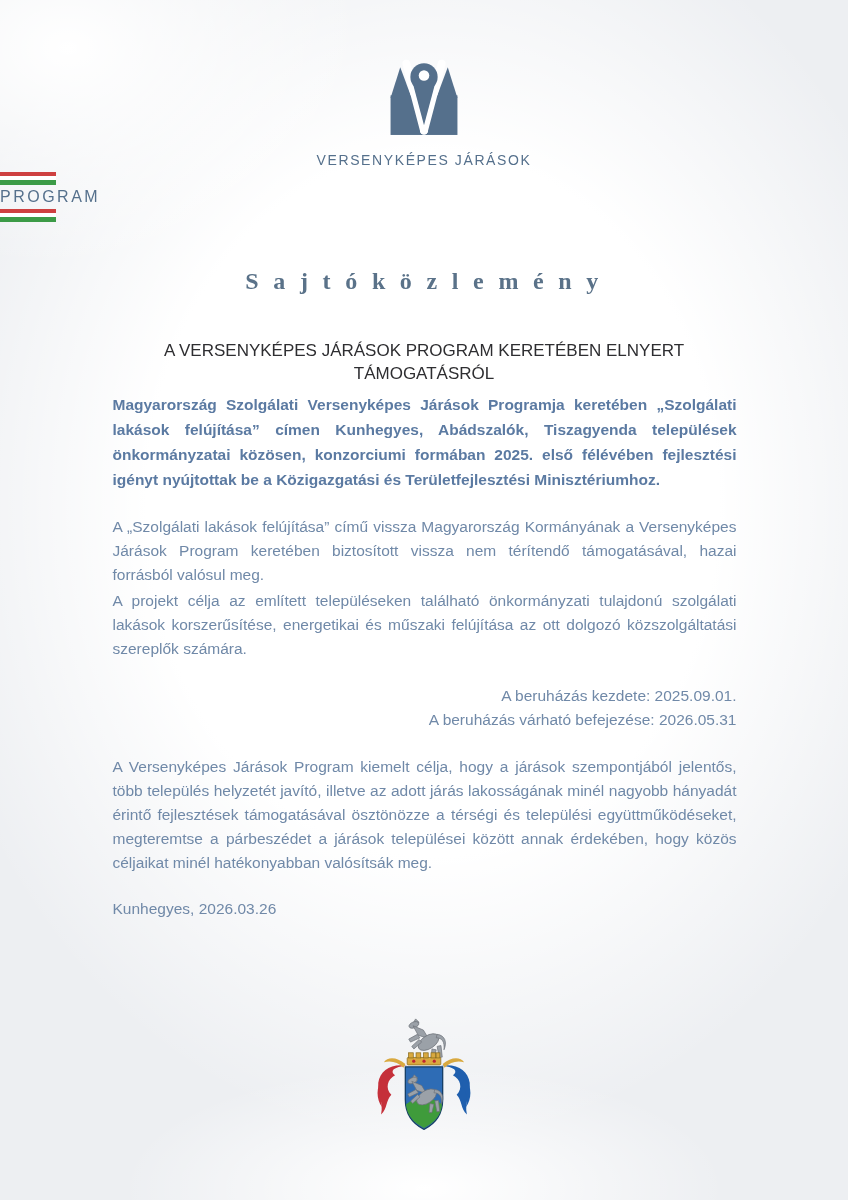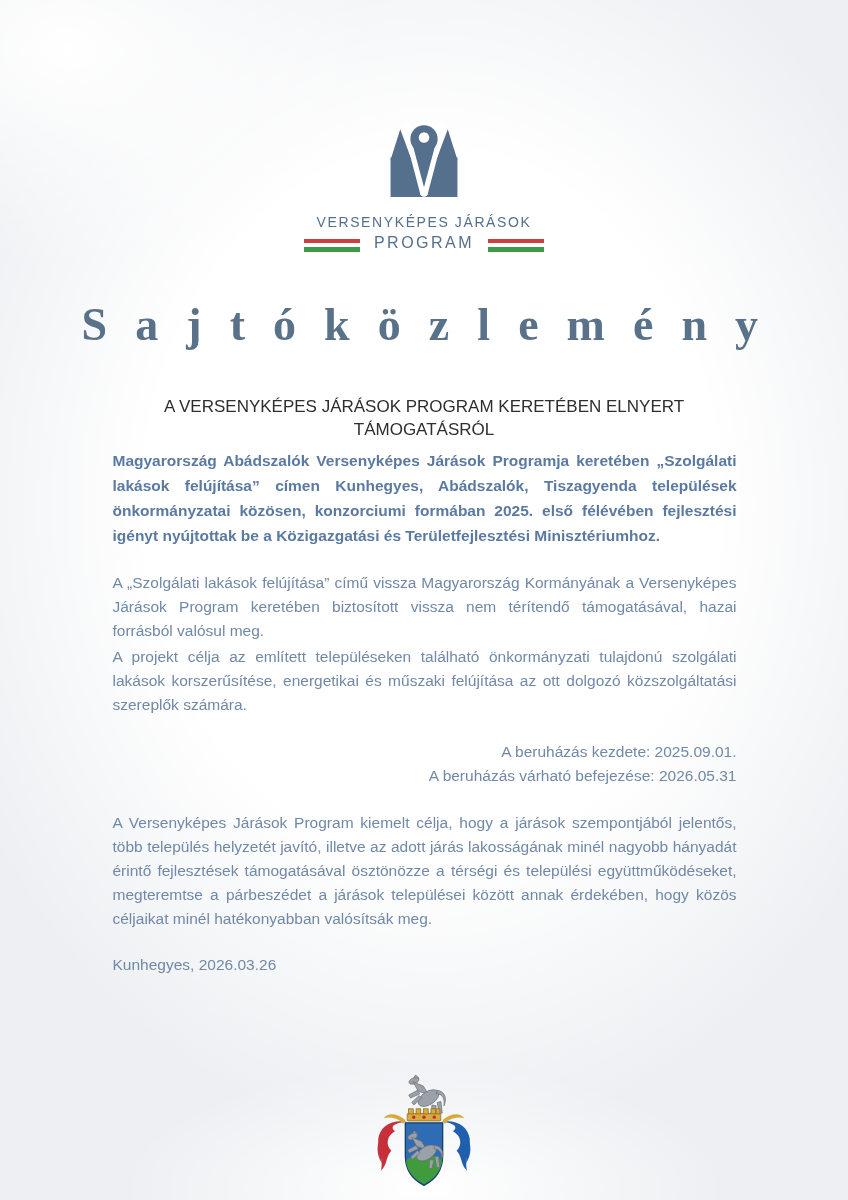--- a/index.html
+++ b/index.html
@@ -8,45 +8,45 @@
     font-family: "Liberation Sans", sans-serif;
     background:
       radial-gradient(ellipse 420px 170px at 50% 99%, #ffffff 0%, rgba(255,255,255,0) 72%),
       radial-gradient(ellipse 300px 220px at 8% 4%, #ffffff 0%, rgba(255,255,255,0) 100%),
       radial-gradient(ellipse 520px 640px at 51% 42%, #ffffff 0%, #ffffff 55%, rgba(255,255,255,0) 100%),
       var(--page-bg, #edeff2);
   }
   .page { position: relative; width: 848px; height: 1200px; }
 
   
-  .logo-wrap { padding-top: 114px; text-align: center; }
+  .logo-wrap { padding-top: 52px; text-align: center; }
   .logo-mark { width: 88px; height: 92px; display: inline-block; }
   .logo-line1 {
     margin-top: 4px; font-size: 14px; letter-spacing: 1.6px; font-weight: 400;
     color: var(--logo-blue, #55708c);
   }
   .logo-line2-row {
-    margin-top: 4px; display: flex; align-items: flex-end; justify-content: center; gap: 14px;
+    margin-top: 4px; display: flex; align-items: flex-start; justify-content: center; gap: 3px; flex-direction: column;
   }
   .logo-line2 {
     font-size: 16px; letter-spacing: 2.5px; color: var(--logo-blue, #55708c);
   }
   .flag-stripes {
     width: 56px; height: 13px; display: inline-block;
     background: linear-gradient(to bottom,
       var(--flag-red, #ce4040) 0 32%,
       #ffffff 32% 63%,
       var(--flag-green, #3c9b47) 63% 100%);
   }
 
   
   .doc-title {
     margin-top: 46px; text-align: center;
     font-family: "Liberation Serif", serif; font-weight: 700;
-    font-size: 46px; letter-spacing: 0.18em;
+    font-size: 24px; letter-spacing: 0.18em;
     color: var(--title-color, #5a7289);
   }
   .doc-subtitle {
     margin: 44px auto 0; width: 640px; text-align: center;
     font-size: 17px; line-height: 23px; color: var(--subtitle-color, #2e2e31);
   }
 
   
   .content { width: 624px; margin: 0 auto; padding-left: 1px; }
   .content p {
@@ -96,21 +96,21 @@
       <span class="flag-stripes"></span>
       <span class="logo-line2">PROGRAM</span>
       <span class="flag-stripes"></span>
     </div>
   </div>
 
   <div class="doc-title">S a j t ó k ö z l e m é n y</div>
   <div class="doc-subtitle">A VERSENYKÉPES JÁRÁSOK PROGRAM KERETÉBEN ELNYERT TÁMOGATÁSRÓL</div>
 
   <div class="content">
-    <p class="lead"><span>Magyarország Abádszalók Versenyképes Járások Programja keretében </span><span class="q">„Szolgálati lakások felújítása”</span><span> címen Kunhegyes, Abádszalók, Tiszagyenda települések önkormányzatai közösen, konzorciumi formában 2025. első félévében fejlesztési igényt nyújtottak be a Közigazgatási és Területfejlesztési Minisztériumhoz.</span></p>
+    <p class="lead"><span>Magyarország Szolgálati Versenyképes Járások Programja keretében </span><span class="q">„Szolgálati lakások felújítása”</span><span> címen Kunhegyes, Abádszalók, Tiszagyenda települések önkormányzatai közösen, konzorciumi formában 2025. első félévében fejlesztési igényt nyújtottak be a Közigazgatási és Területfejlesztési Minisztériumhoz.</span></p>
 
 
     <p class="mt">A „Szolgálati lakások felújítása” című vissza Magyarország Kormányának a Versenyképes Járások Program keretében biztosított vissza nem térítendő támogatásával, hazai forrásból valósul meg.</p>
     <p class="mt-small">A projekt célja az említett településeken található önkormányzati tulajdonú szolgálati lakások korszerűsítése, energetikai és műszaki felújítása az ott dolgozó közszolgáltatási szereplők számára.</p>
 
     <div class="dates mt">
       <p>A beruházás kezdete: 2025.09.01.</p>
       <p>A beruházás várható befejezése: 2026.05.31</p>
     </div>
 

